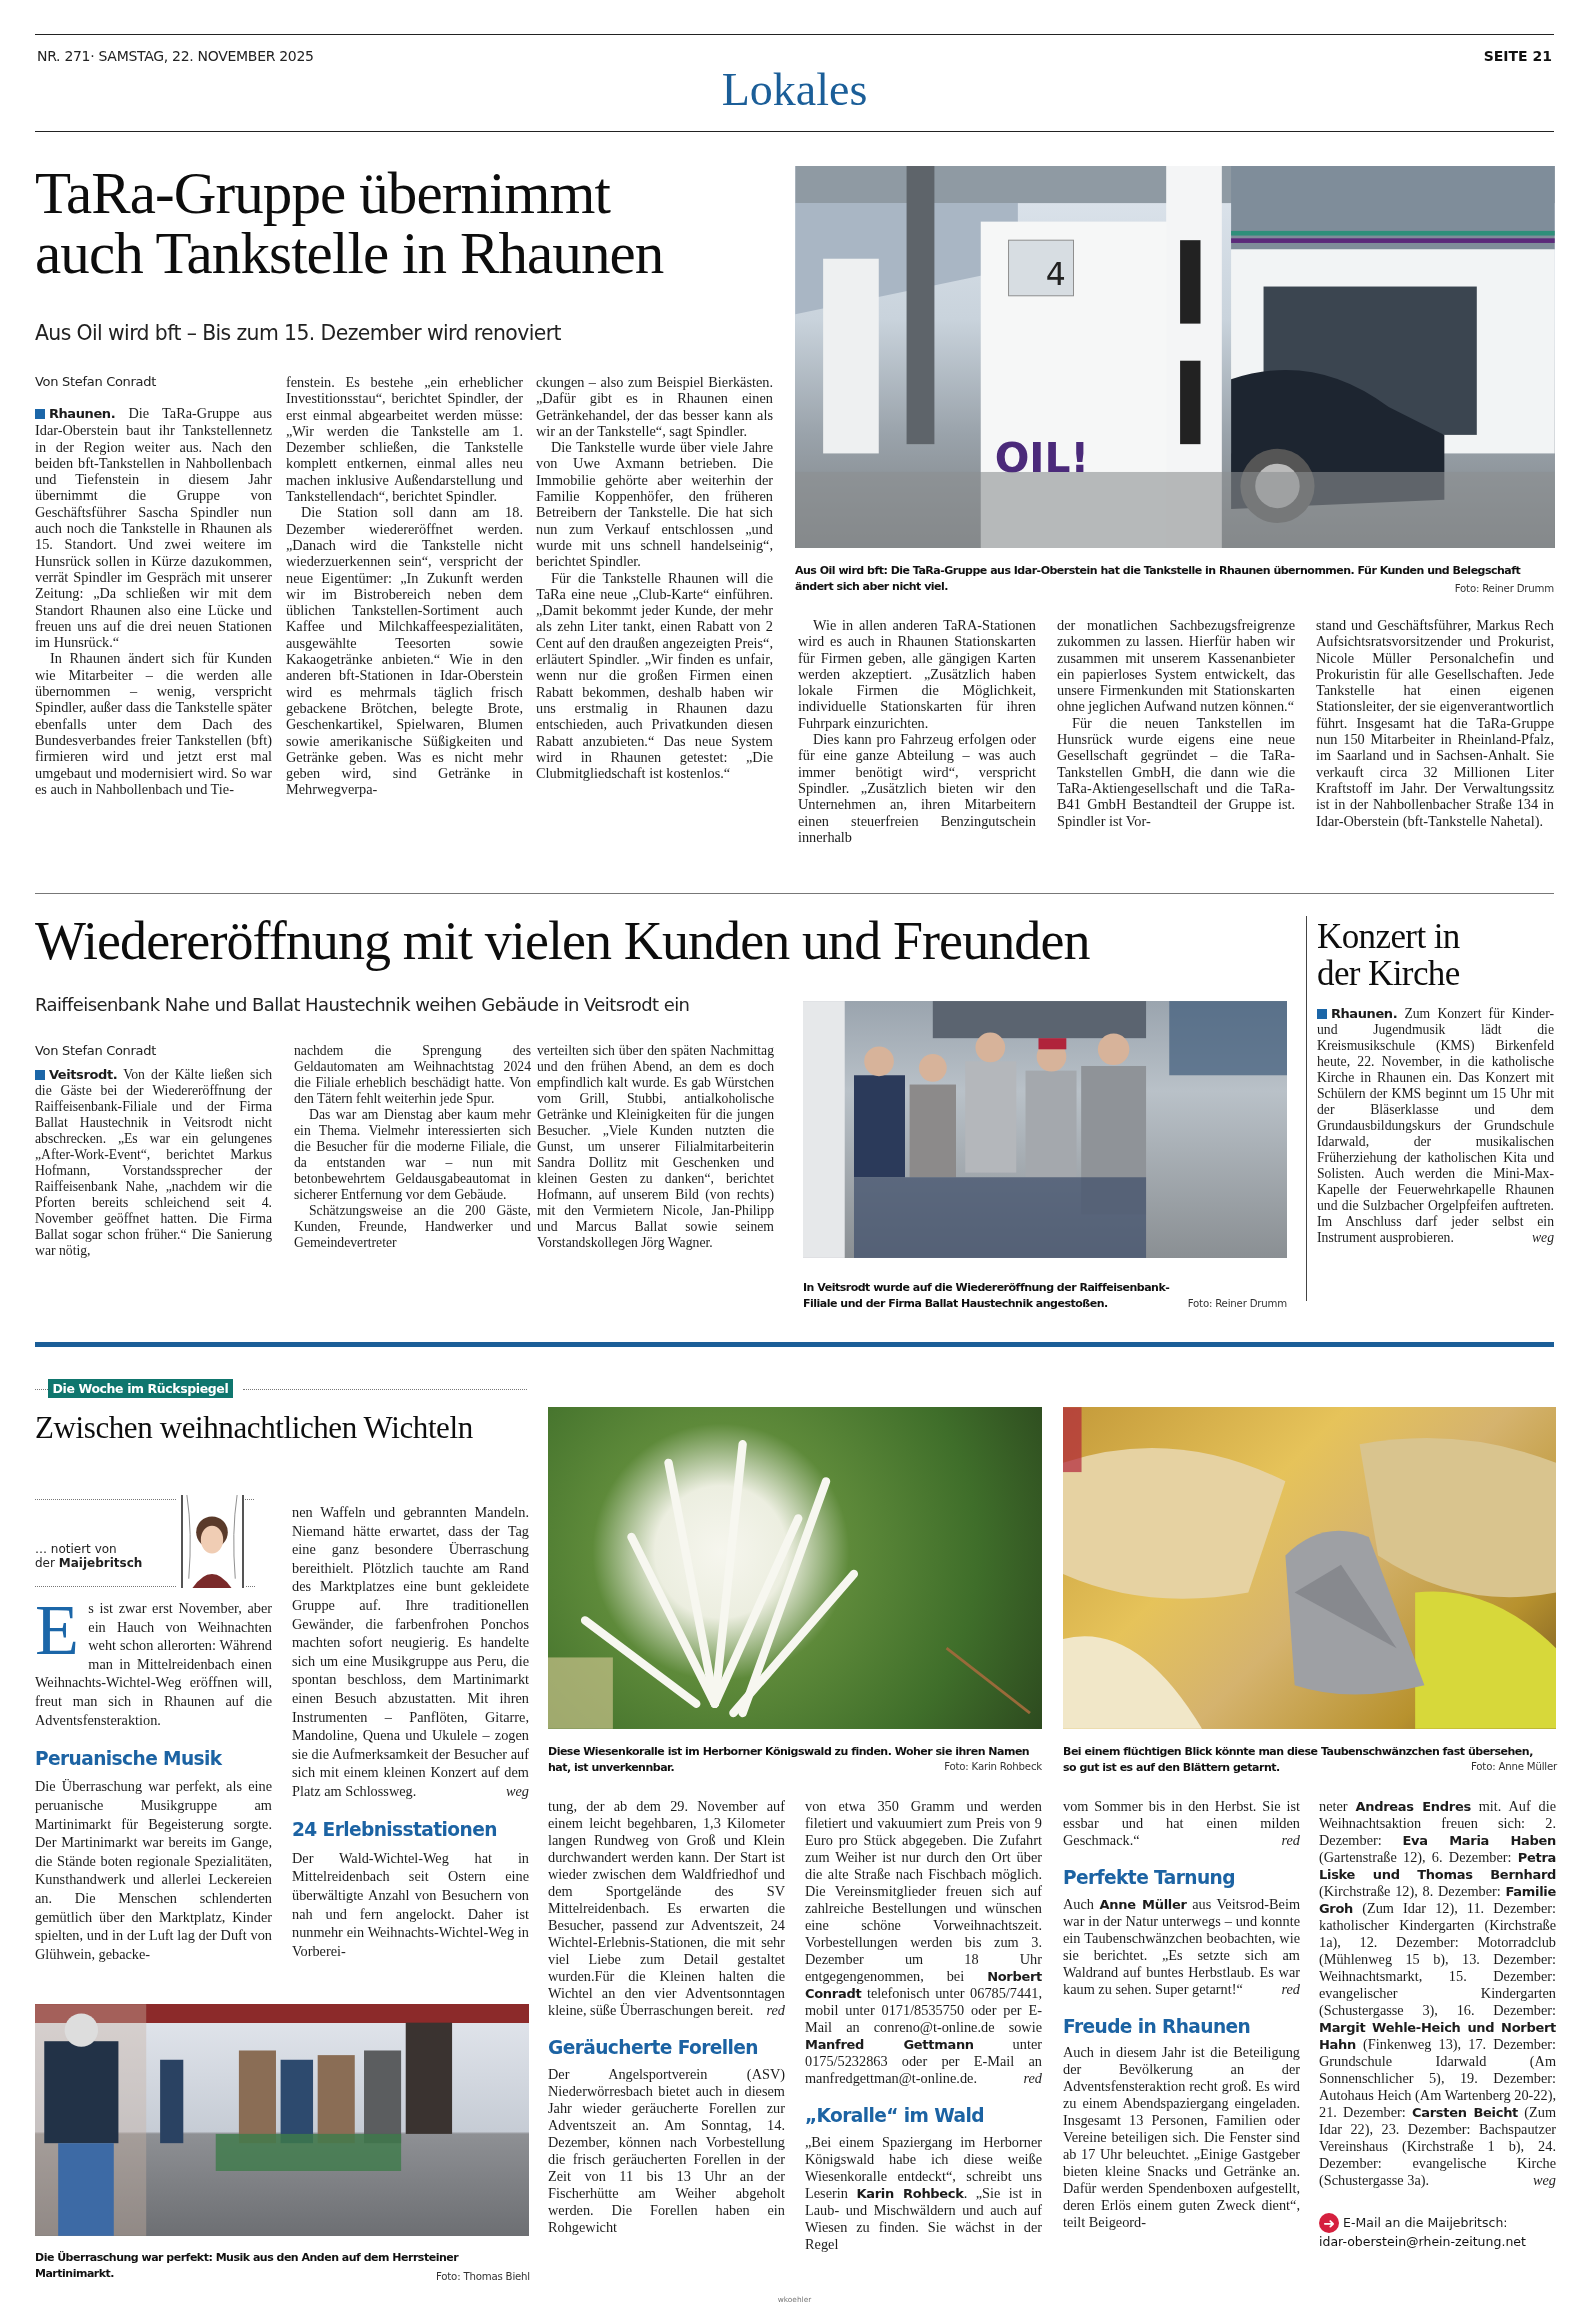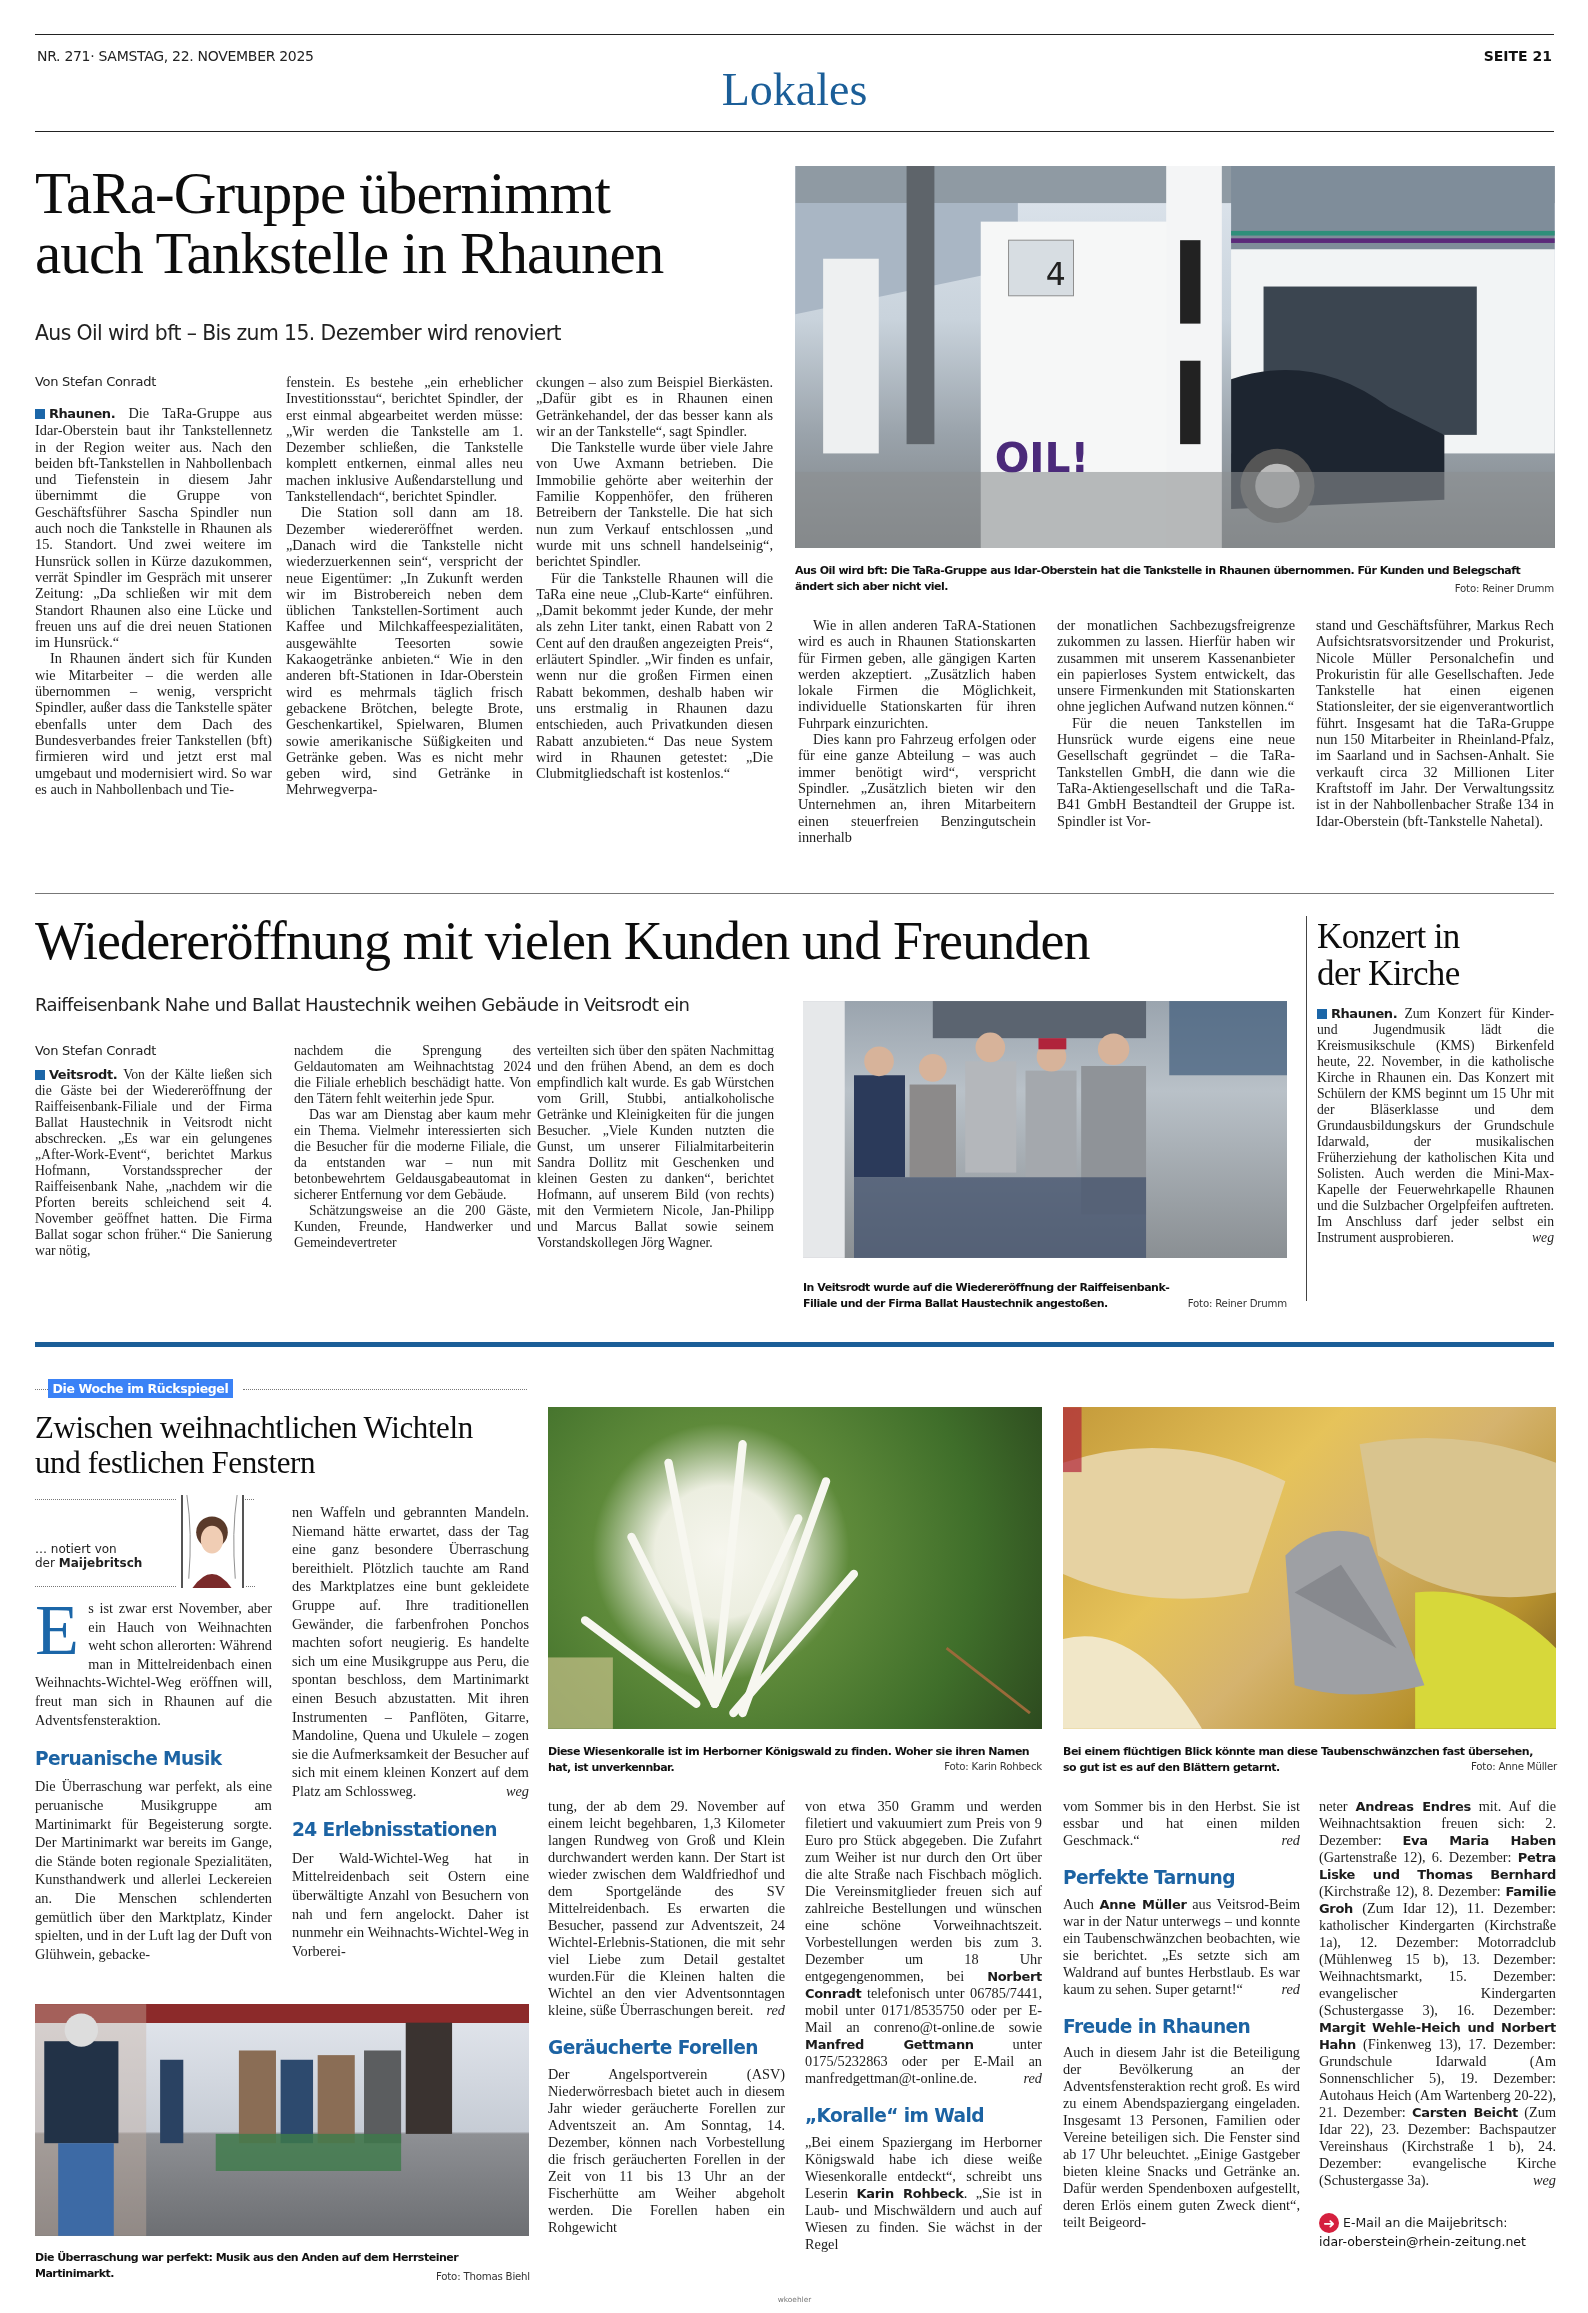--- a/index.html
+++ b/index.html
@@ -21,21 +21,21 @@
   .col p.first { text-indent: 0; }
   .dateline { font-family: "DejaVu Sans", sans-serif; font-weight: bold; font-size: 13px; letter-spacing: -0.4px; }
   .square { display: inline-block; width: 10.2px; height: 10.2px; background: #1b66a8; margin-right: 3.7px; vertical-align: -0.9px; }
   .author { font-style: italic; float: right; }
 
   .photo { position: absolute; overflow: hidden; }
   .caption { position: absolute; font-family: "DejaVu Sans", sans-serif; font-weight: bold; font-size: 11px; line-height: 16px; letter-spacing: -0.5px; color: #111; }
   .credit { position: absolute; font-family: "DejaVu Sans", sans-serif; font-size: 10.2px; color: #333; letter-spacing: -0.2px; text-align: right; }
 
   .sub-h { font-family: "DejaVu Sans", sans-serif; font-weight: bold; color: #1c63a3; font-size: 18.6px; letter-spacing: -0.6px; margin: 13px 0 9.3px 0; text-indent: 0 !important; }
-  .kicker { position: absolute; background: #3b82f6; color: #fff; font-family: "DejaVu Sans", sans-serif; font-weight: bold; font-size: 12.5px; padding: 1.9px 4.6px; letter-spacing: -0.4px; }
+  .kicker { position: absolute; background: #0f766e; color: #fff; font-family: "DejaVu Sans", sans-serif; font-weight: bold; font-size: 12.5px; padding: 1.9px 4.6px; letter-spacing: -0.4px; }
   .dots { position: absolute; border-top: 1.9px dotted #777; height: 0; }
   .dropcap { float: left; font-family: "Liberation Serif", serif; color: #1b66a8; font-size: 72px; line-height: 58px; margin: 1.9px 9.3px 0 0; }
   .bold-name { font-family: "DejaVu Sans", sans-serif; font-weight: bold; font-size: 13px; letter-spacing: -0.3px; }
   .vrule { position: absolute; width: 0.9px; background: #444; }
 </style>
 </head>
 <body>
 
 <div class="rule" style="left:35px; top:34px; width:1519px;"></div>
 <div class="abs header-date">NR. 271· SAMSTAG, 22. NOVEMBER 2025</div>
@@ -163,21 +163,20 @@
 </div>
 
 <div class="abs" style="left:35px; top:1342px; width:1519px; height:4.6px; background:#1b5e98;"></div>
 
 <div class="dots" style="left:35px; top:1389px; width:13px;"></div>
 <div class="kicker" style="left:48px; top:1379px;">Die Woche im Rückspiegel</div>
 <div class="dots" style="left:243px; top:1389px; width:284px;"></div>
 
 <div class="abs headline" style="left:35px; top:1410px; width:501px; font-size:31px; line-height:35px; letter-spacing:-0.4px;">
   <div>Zwischen weihnachtlichen Wichteln</div>
-  <div>und festlichen Fenstern</div>
 </div>
 
 <div class="dots" style="left:35px; top:1499px; width:141px;"></div>
 <div class="dots" style="left:234px; top:1499px; width:20.4px;"></div>
 <div class="abs sans" style="left:35px; top:1542px; font-size:12px; line-height:14px; color:#222;">
   <div>… notiert von</div>
   <div><span>der</span> <b>Maijebritsch</b></div>
 </div>
 <div class="abs" style="left:181px; top:1495px; width:63px; height:93px; border-left:2.8px solid #555; border-right:2.8px solid #555; background:#fff;">
   <svg width="58" height="93" viewBox="0 0 62 100">

